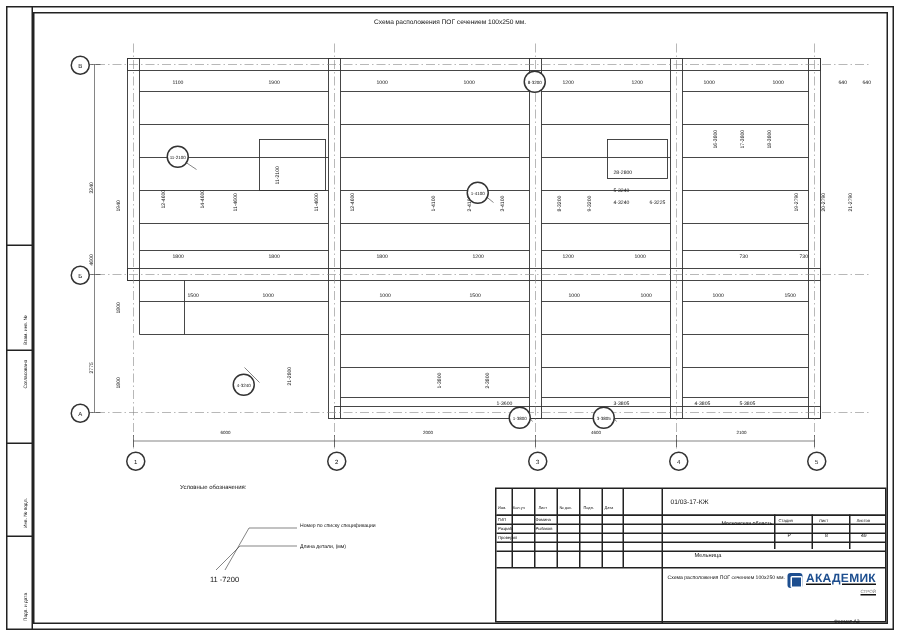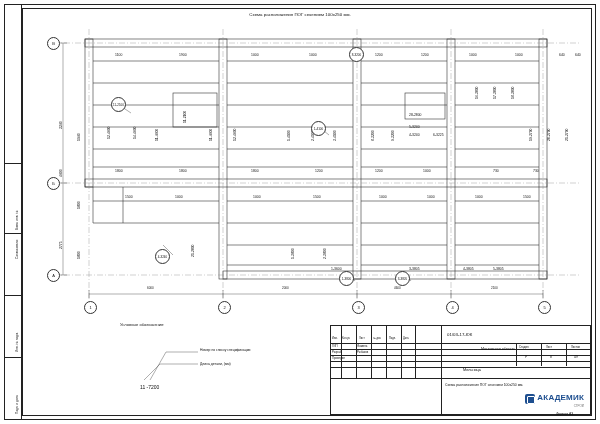--- a/index.html
+++ b/index.html
@@ -14,21 +14,21 @@
   .lcol{position:absolute;left:4px;top:4px;width:18px;height:416px;border-right:1px solid #222;box-sizing:border-box;}
   .lcol .cell{position:absolute;left:0;width:18px;border-bottom:1px solid #222;box-sizing:border-box;}
   .vtext{position:absolute;font-size:3.2px;color:#111;white-space:nowrap;transform:rotate(-90deg);transform-origin:0 0;}
   
   #draw{position:absolute;left:23px;top:9px;width:568px;height:300px;}
   
   #tblock{position:absolute;left:330px;top:325px;width:261px;height:90px;border:1px solid #222;box-sizing:border-box;font-size:3.2px;color:#111;}
   #tblock .hl{position:absolute;left:0;width:100%;border-top:1px solid #222;}
   #tblock .vl{position:absolute;top:0;border-left:1px solid #222;}
   #tblock .tc{position:absolute;white-space:nowrap;}
-  .logo{position:absolute;right:6px;bottom:6px;text-align:right;}
+  .logo{position:absolute;right:6px;bottom:18px;text-align:right;text-decoration:underline;}
   .logo .name{font-size:8px;font-weight:bold;color:#1d4e8f;letter-spacing:.2px;}
   .logo .sub{font-size:3px;color:#777;}
   .logo .mark{display:inline-block;width:10px;height:10px;background:#1d4e8f;border-radius:2px;vertical-align:middle;margin-right:2px;position:relative;}
   .logo .mark:after{content:"";position:absolute;left:2px;top:2px;width:6px;height:6px;border:1.2px solid #fff;border-radius:1px;}
   
   #legend{position:absolute;left:120px;top:322px;width:200px;height:80px;font-size:3.4px;color:#111;}
   .axisCircle{position:absolute;width:11px;height:11px;border:.6px solid #333;border-radius:50%;font-size:4px;color:#111;display:flex;align-items:center;justify-content:center;background:#fff;}
   .callout{position:absolute;width:13px;height:13px;border:.6px solid #333;border-radius:50%;background:#fff;font-size:3px;color:#111;display:flex;align-items:center;justify-content:center;}
   svg{position:absolute;left:0;top:0;overflow:visible;}
   .dimnum{position:absolute;font-size:3px;color:#111;white-space:nowrap;}

